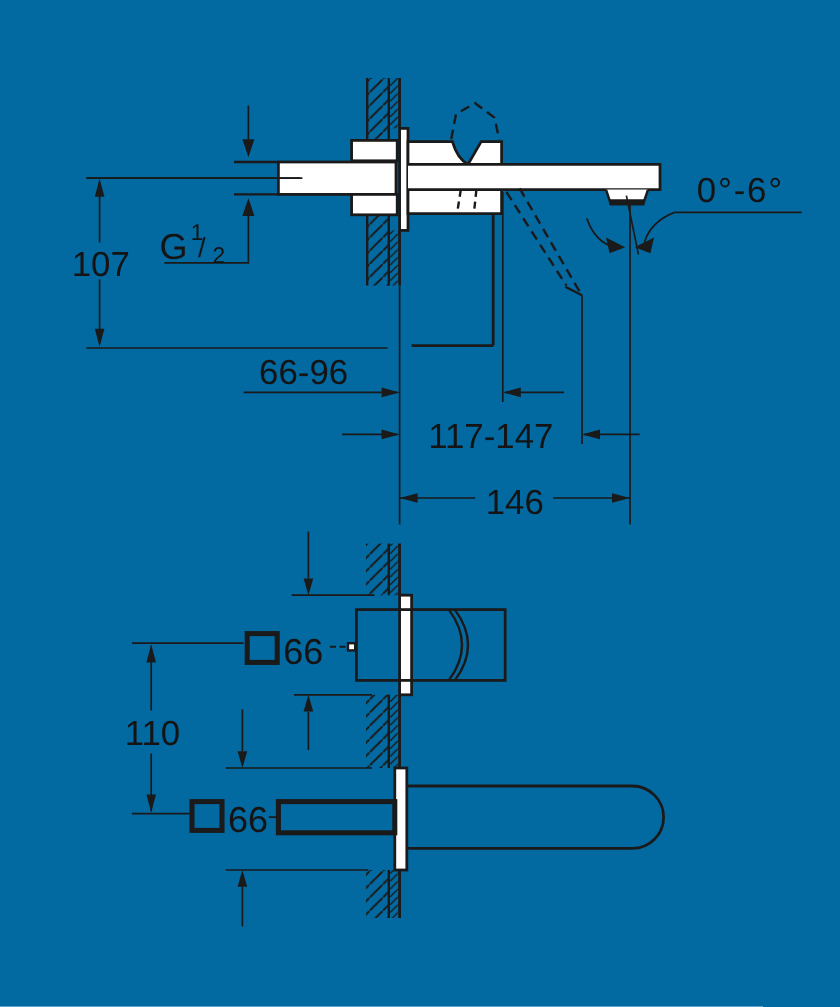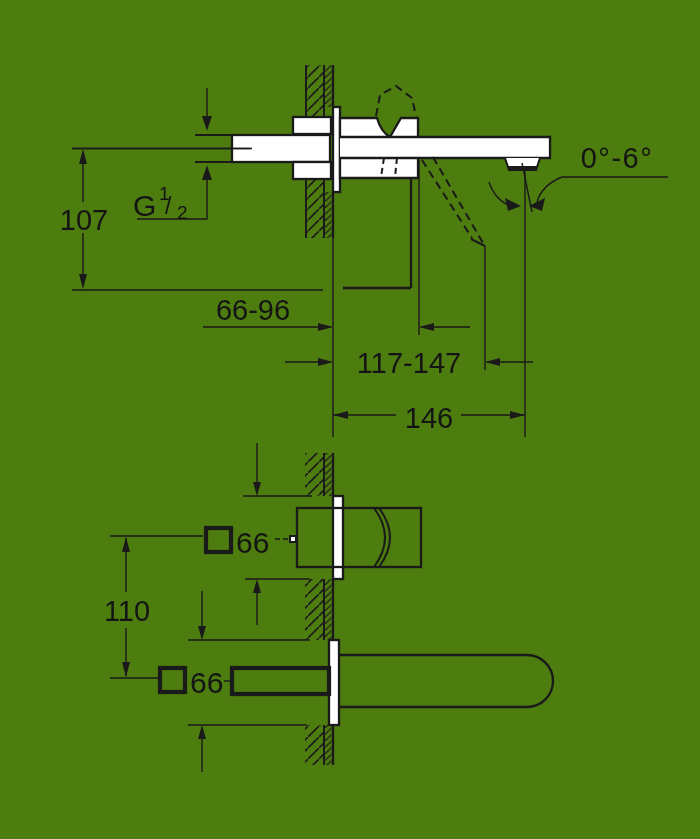--- a/index.html
+++ b/index.html
@@ -1,16 +1,16 @@
 <!DOCTYPE html>
 <html><head>
 <meta charset="utf-8">
 <style>
   html,body{margin:0;padding:0;background:#ffffff;}
-  #canvas{position:relative;width:700px;height:839px;background:#4d7c0f;overflow:hidden;
+  #canvas{position:relative;width:700px;height:839px;background:#0369a1;overflow:hidden;
           font-family:"Liberation Sans", sans-serif;}
   svg{position:absolute;left:0;top:0;}
   .ln{stroke:#1a1a1a;fill:none;stroke-width:2.3;stroke-linecap:butt;}
   .thin{stroke-width:1.4;}
   .med{stroke-width:2.0;}
   .wht{fill:#ffffff;}
   .arrow{fill:#1a1a1a;stroke:none;}
   .dash{stroke-dasharray:8 5;}
   .dash2{stroke-dasharray:6 4;}
   .dashdot{stroke-dasharray:5 3;stroke-width:1.6;}

